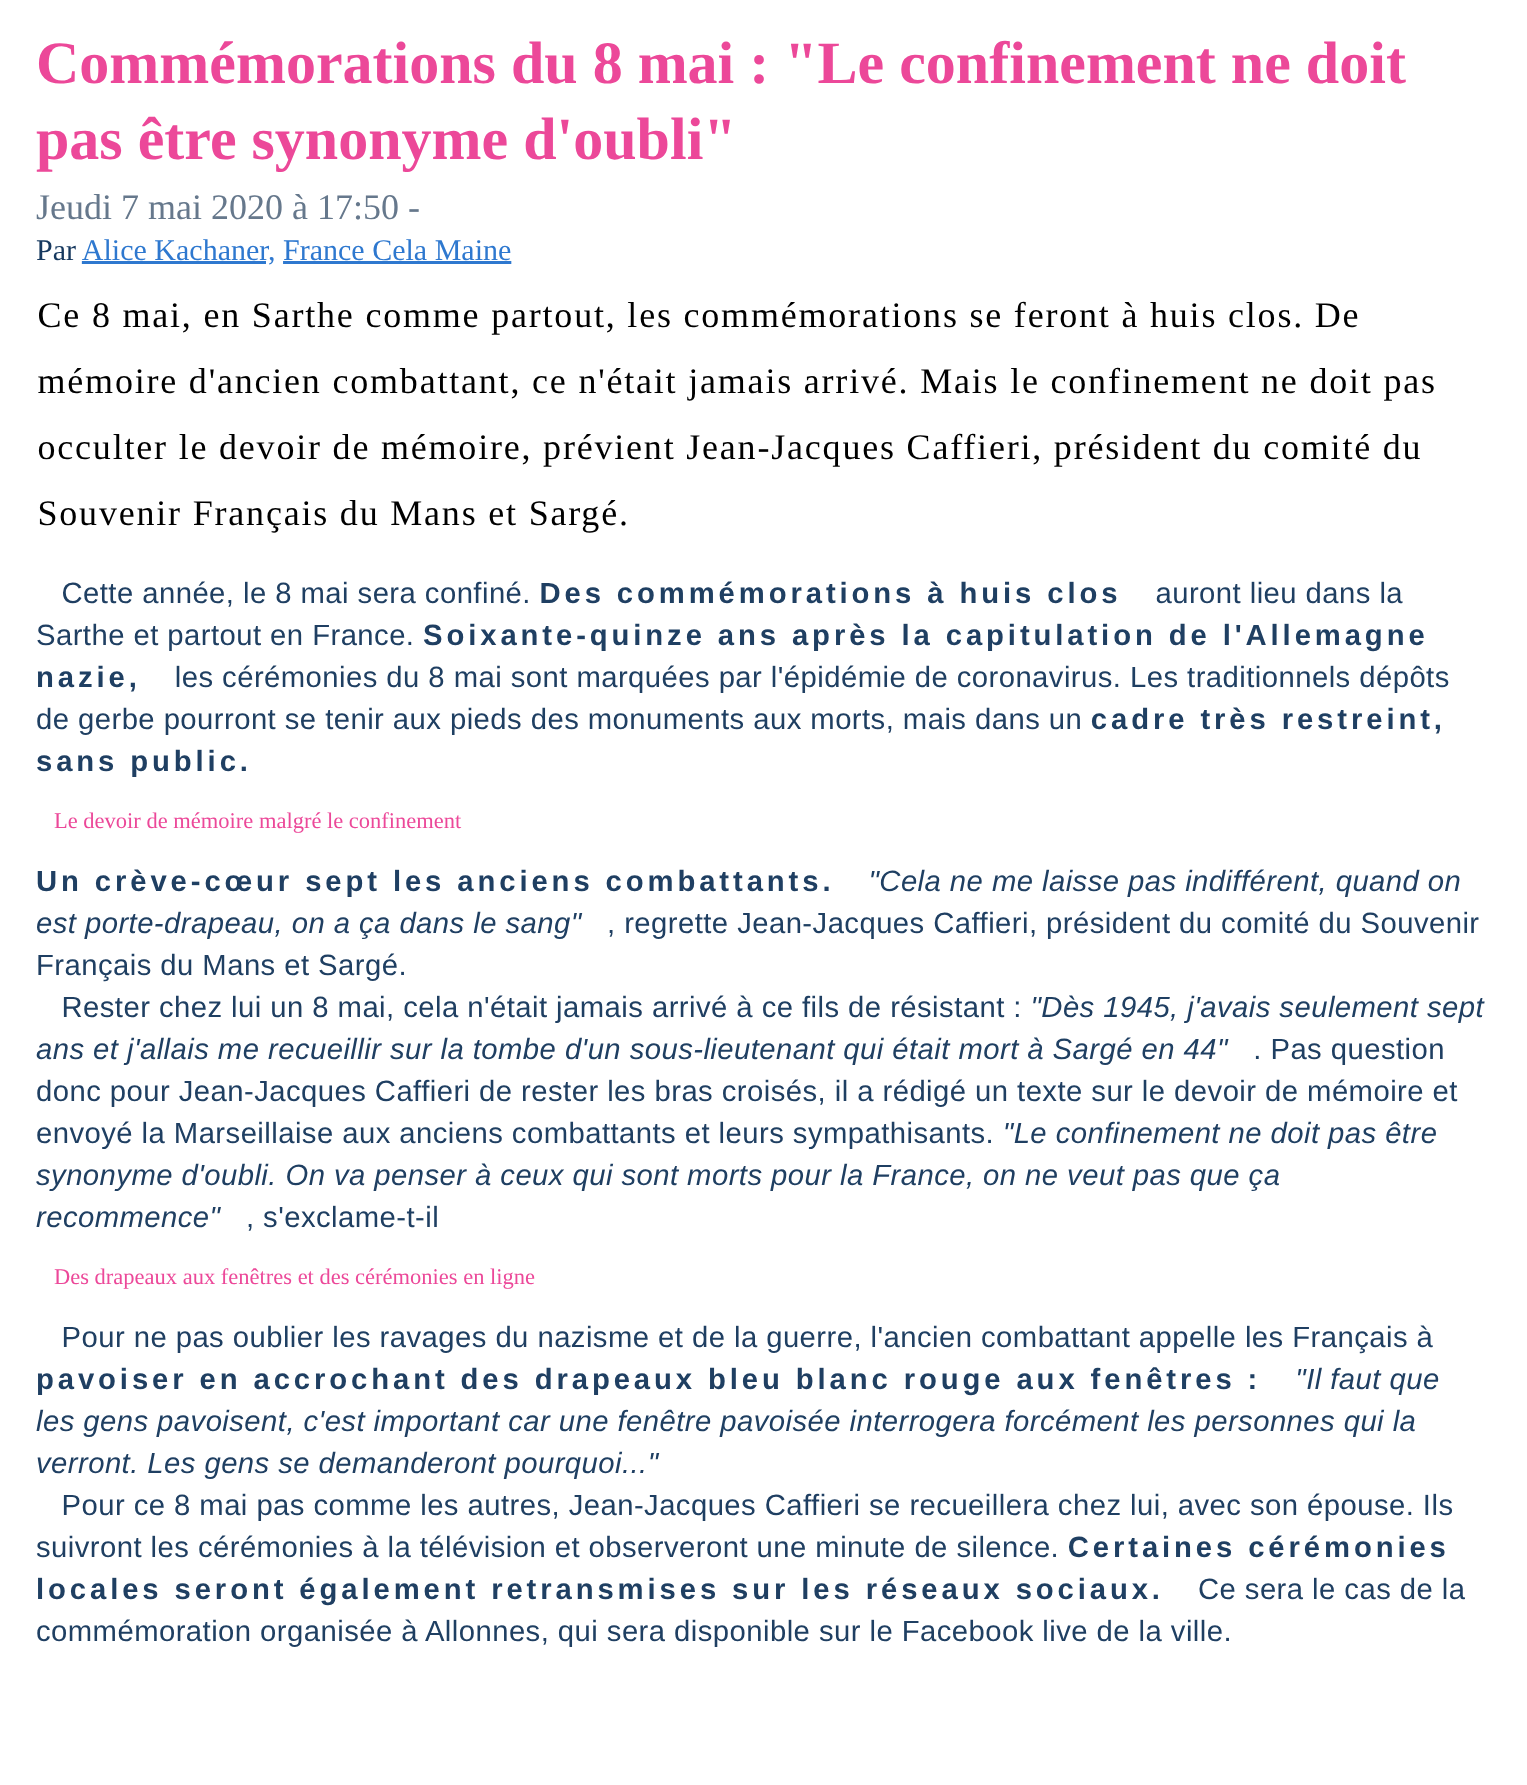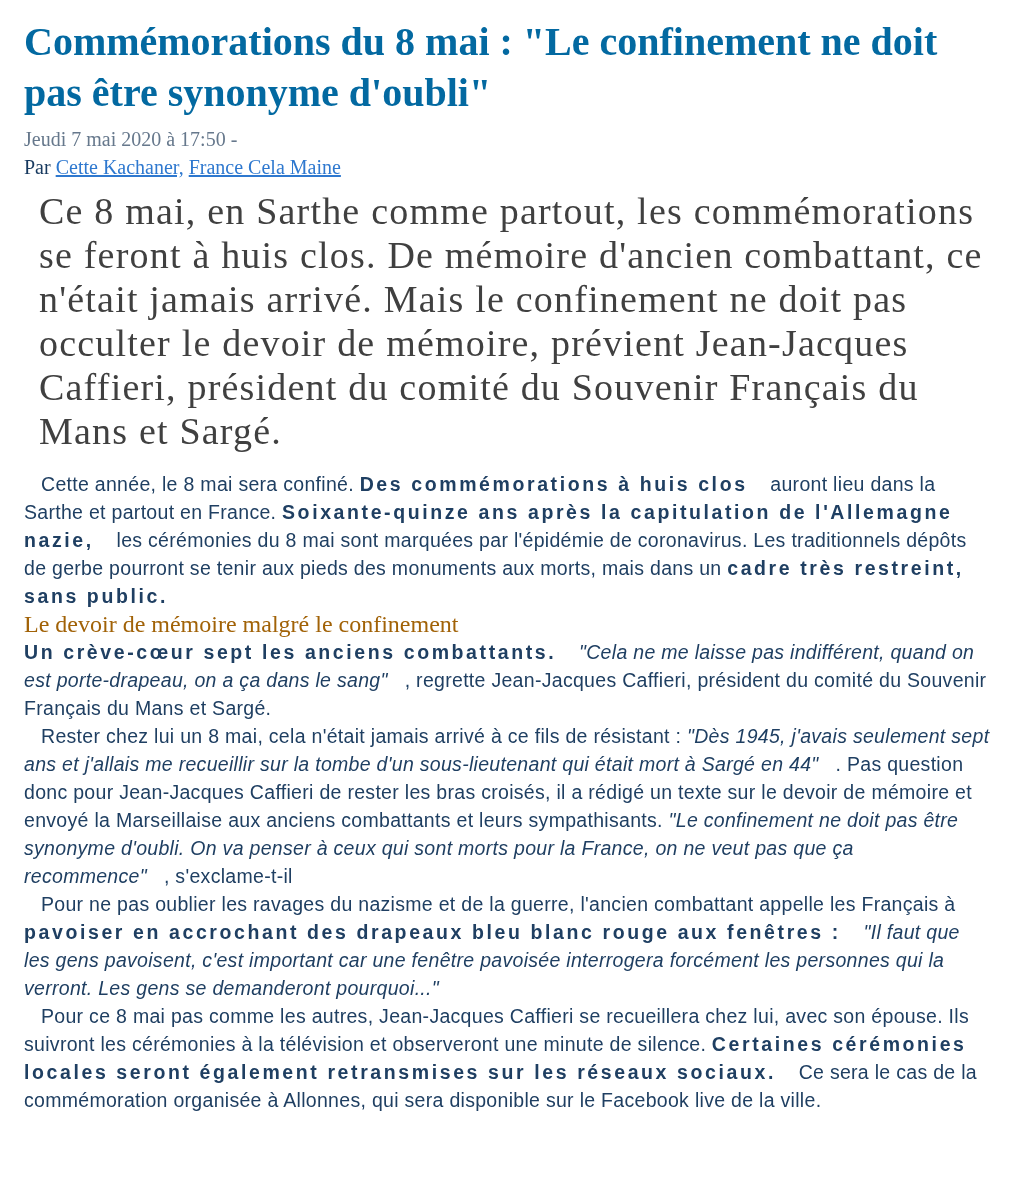--- a/index.html
+++ b/index.html
@@ -15,68 +15,68 @@
   }
   .page {
     width: 966px;
     padding: 0 0 20px 24px;
   }
   .title {
     font-family: "Liberation Serif", serif;
     font-weight: 700;
     font-size: 40px;
     line-height: 51px;
-    color: #0369a1;
+    color: #ec4899;
     margin: 16px 0 9px 0;
     letter-spacing: 0px;
   }
   .pub-date {
     font-family: "Liberation Serif", serif;
-    font-size: 20px;
+    font-size: 24px;
     line-height: 25px;
     color: #66788c;
     margin: 0 0 3px 0;
   }
   .byline {
     font-family: "Liberation Serif", serif;
     font-size: 20px;
     line-height: 25px;
     color: #17395f;
     margin: 0 0 9px 0;
   }
   .byline a {
     color: #2e78cf;
     text-decoration: underline;
     cursor: pointer;
   }
   .lede {
     font-family: "Liberation Serif", serif;
-    font-size: 38px;
+    font-size: 24px;
     line-height: 44px;
     letter-spacing: 1.2px;
-    color: #404040;
-    margin: 0 0 17px 15px;
+    color: #000000;
+    margin: 0 0 17px 1px;
   }
   .article-body {
     font-family: "Liberation Sans", sans-serif;
     font-size: 19.5px;
     line-height: 28px;
     letter-spacing: 0.3px;
     color: #1f3f62;
   }
   .article-body p.paragraph {
     margin: 0;
   }
   .article-body h2.subheading {
     font-family: "Liberation Serif", serif;
-    font-size: 24px;
+    font-size: 15px;
     line-height: 28px;
     font-weight: 400;
-    color: #a16207;
-    margin: 0;
+    color: #ec4899;
+    margin: 12px;
     letter-spacing: 0px;
   }
   .seg-normal { font-weight: 400; margin-left: 17px; }
   .seg-bold {
     font-weight: 700;
     letter-spacing: 2.6px;
   }
   .seg-italic {
     font-style: italic;
   }
@@ -85,28 +85,29 @@
 <body>
 
 <div class="page">
 
   <h1 class="title">Commémorations du 8 mai : "Le confinement ne doit pas être synonyme d'oubli"</h1>
 
   <div class="pub-date">Jeudi 7 mai 2020 à 17:50 -</div>
 
   <div class="byline">
     <span>Par</span>
-    <a href="#">Cette Kachaner,</a>
+    <a href="#">Alice Kachaner,</a>
     <a href="#">France Cela Maine</a>
   </div>
 
   <div class="lede">Ce 8 mai, en Sarthe comme partout, les commémorations se feront à huis clos. De mémoire d'ancien combattant, ce n'était jamais arrivé. Mais le confinement ne doit pas occulter le devoir de mémoire, prévient Jean-Jacques Caffieri, président du comité du Souvenir Français du Mans et Sargé.</div>
 
   <div class="article-body">
       <p class="paragraph"><span class="seg-normal">Cette année, le 8 mai sera confiné. </span><span class="seg-bold">Des commémorations à huis clos</span><span class="seg-normal"> auront lieu dans la Sarthe et partout en France. </span><span class="seg-bold">Soixante-quinze ans après la capitulation de l'Allemagne nazie,</span><span class="seg-normal"> les cérémonies du 8 mai sont marquées par l'épidémie de coronavirus. Les traditionnels dépôts de gerbe pourront se tenir aux pieds des monuments aux morts, mais dans un </span><span class="seg-bold">cadre très restreint, sans public.</span></p>
       <h2 class="subheading">Le devoir de mémoire malgré le confinement</h2>
       <p class="paragraph"><span class="seg-bold">Un crève-cœur sept les anciens combattants.</span><span class="seg-normal"> </span><span class="seg-italic">"Cela ne me laisse pas indifférent, quand on est porte-drapeau, on a ça dans le sang"</span><span class="seg-normal">, regrette Jean-Jacques Caffieri, président du comité du Souvenir Français du Mans et Sargé.</span></p>
       <p class="paragraph"><span class="seg-normal">Rester chez lui un 8 mai, cela n'était jamais arrivé à ce fils de résistant : </span><span class="seg-italic">"Dès 1945, j'avais seulement sept ans et j'allais me recueillir sur la tombe d'un sous-lieutenant qui était mort à Sargé en 44"</span><span class="seg-normal">. Pas question donc pour Jean-Jacques Caffieri de rester les bras croisés, il a rédigé un texte sur le devoir de mémoire et envoyé la Marseillaise aux anciens combattants et leurs sympathisants. </span><span class="seg-italic">"Le confinement ne doit pas être synonyme d'oubli. On va penser à ceux qui sont morts pour la France, on ne veut pas que ça recommence"</span><span class="seg-normal">, s'exclame-t-il</span></p>
+      <h2 class="subheading">Des drapeaux aux fenêtres et des cérémonies en ligne</h2>
       <p class="paragraph"><span class="seg-normal">Pour ne pas oublier les ravages du nazisme et de la guerre, l'ancien combattant appelle les Français à </span><span class="seg-bold">pavoiser en accrochant des drapeaux bleu blanc rouge aux fenêtres :</span><span class="seg-normal"> </span><span class="seg-italic">"Il faut que les gens pavoisent, c'est important car une fenêtre pavoisée interrogera forcément les personnes qui la verront. Les gens se demanderont pourquoi..."</span></p>
       <p class="paragraph"><span class="seg-normal">Pour ce 8 mai pas comme les autres, Jean-Jacques Caffieri se recueillera chez lui, avec son épouse. Ils suivront les cérémonies à la télévision et observeront une minute de silence. </span><span class="seg-bold">Certaines cérémonies locales seront également retransmises sur les réseaux sociaux.</span><span class="seg-normal"> Ce sera le cas de la commémoration organisée à Allonnes, qui sera disponible sur le Facebook live de la ville.</span></p>
     </div>
 
 </div>
 
 </body></html>

